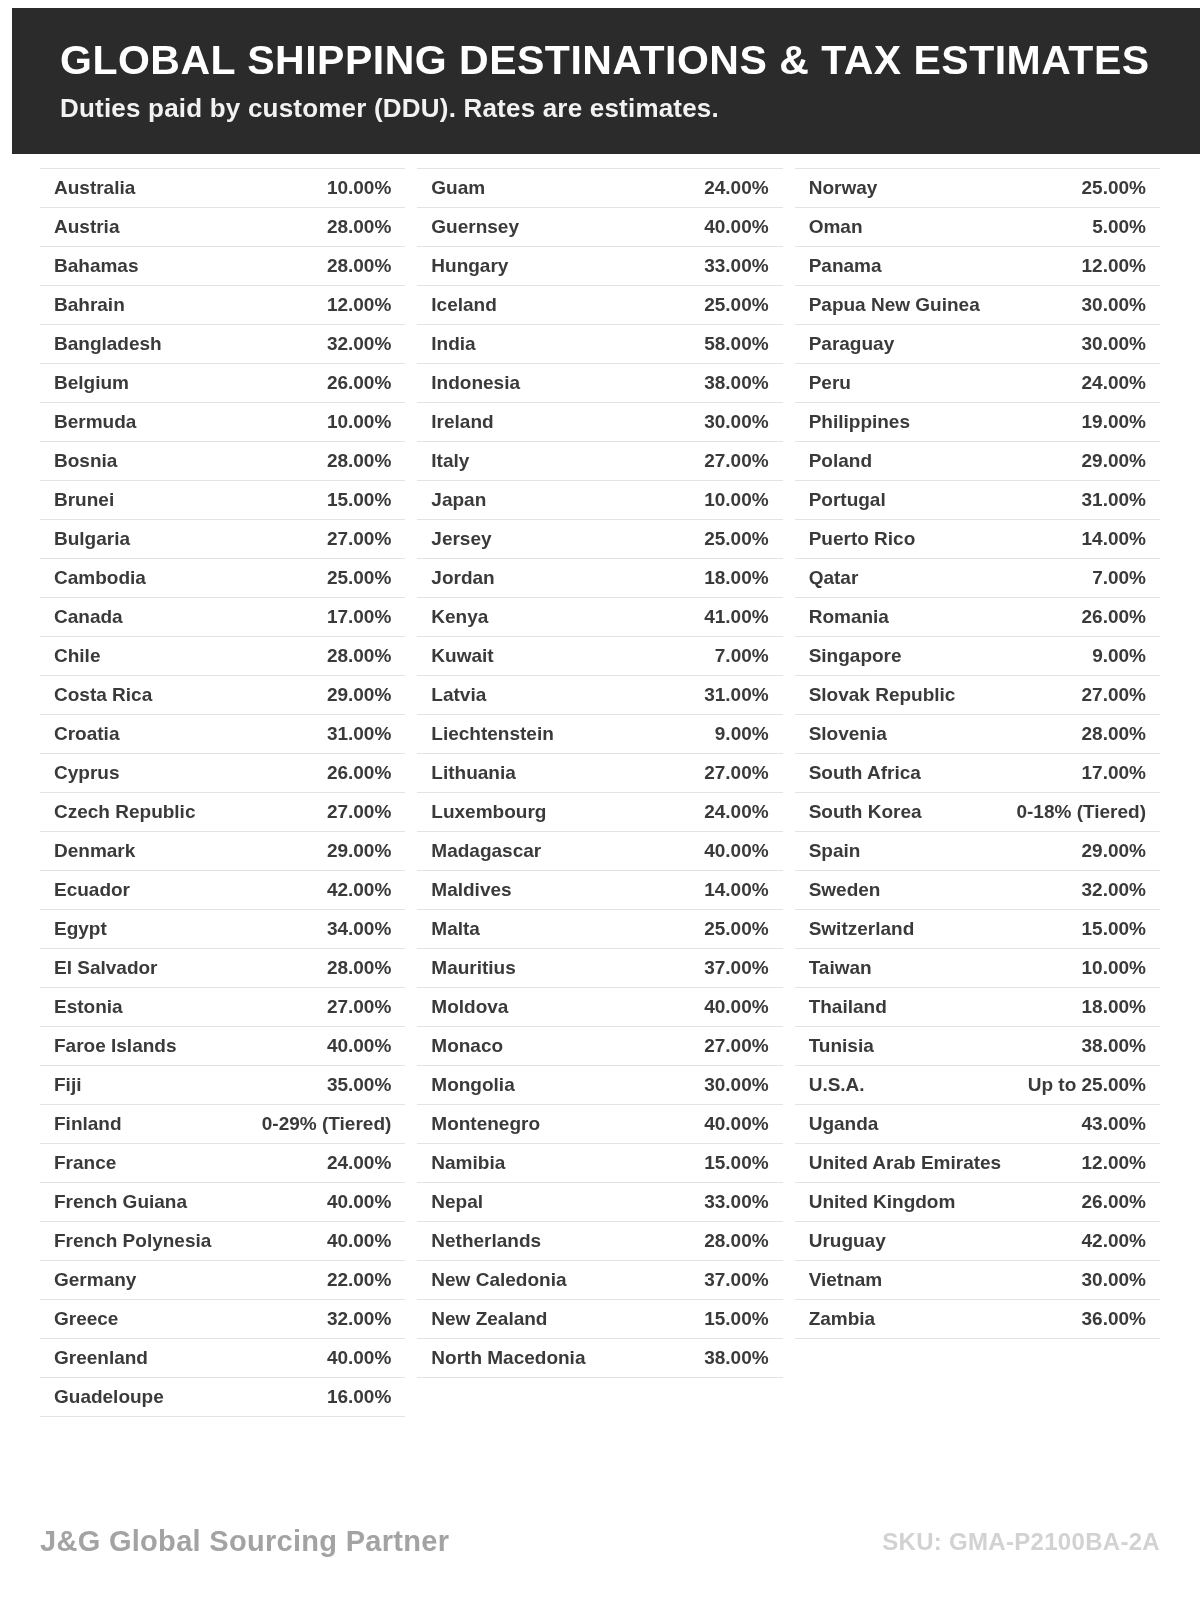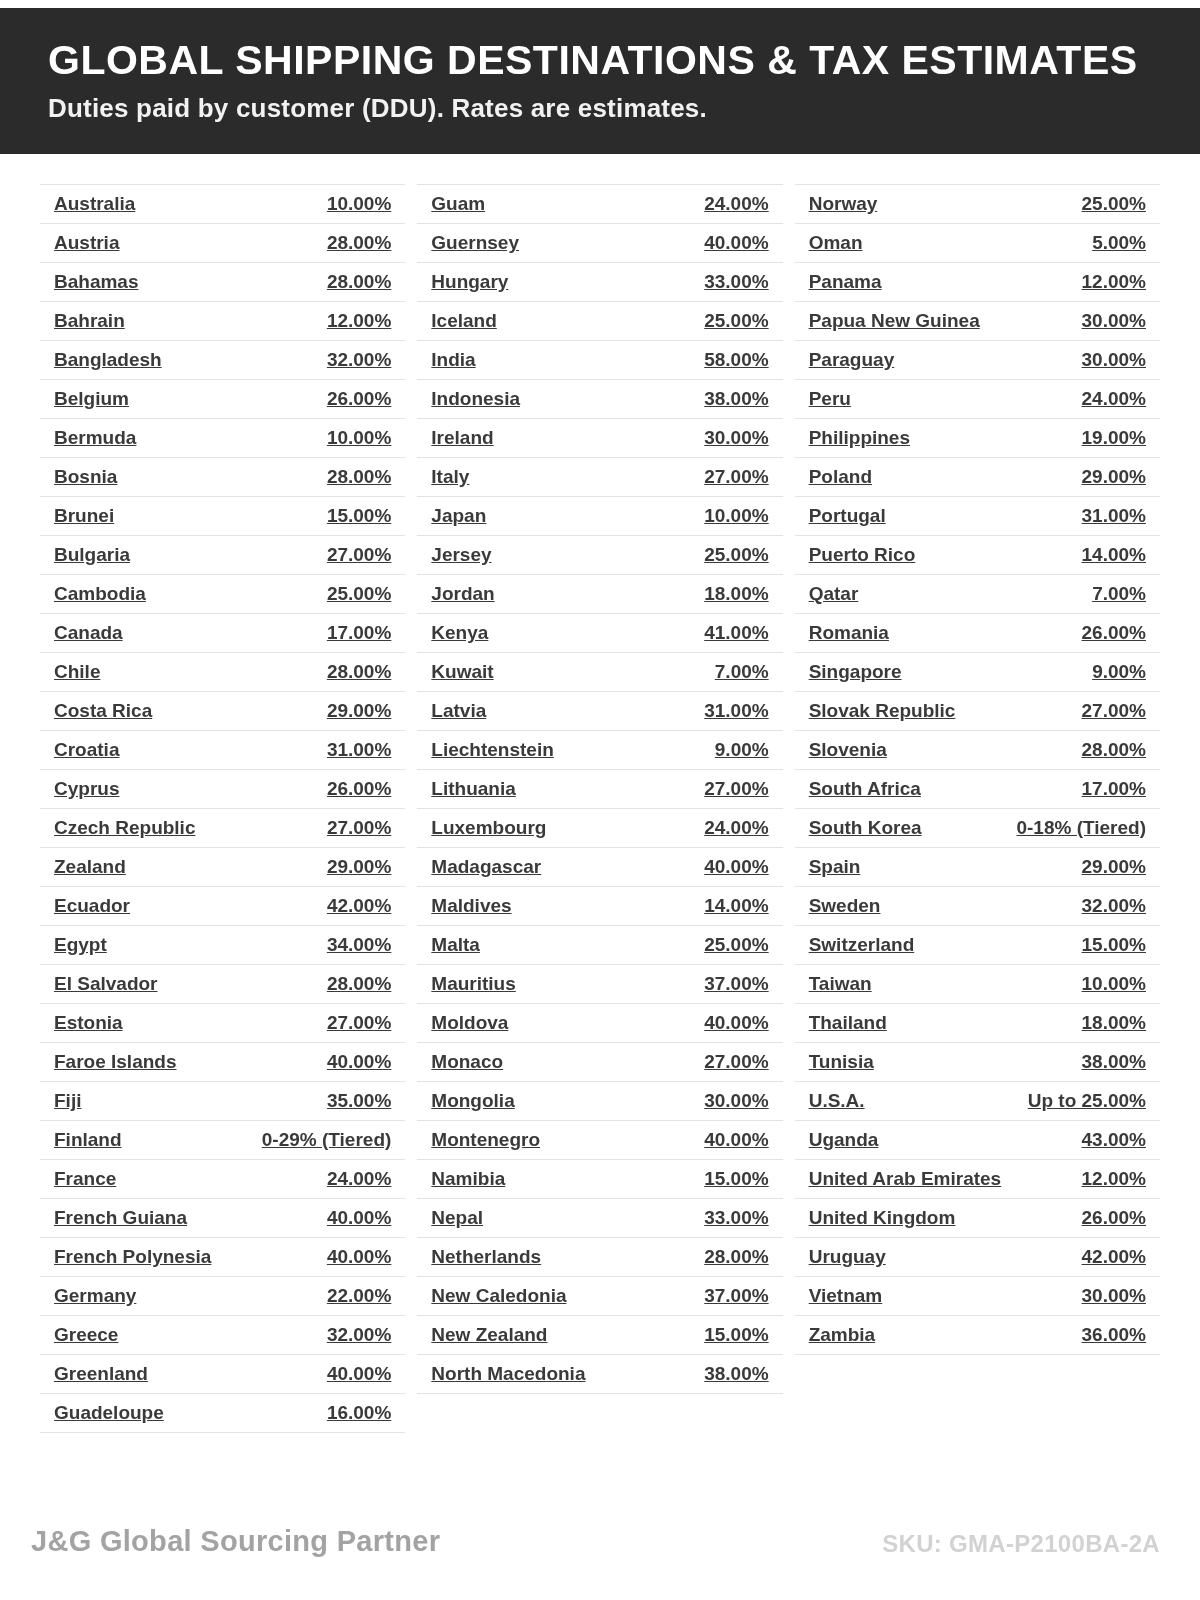--- a/index.html
+++ b/index.html
@@ -14,20 +14,21 @@
   .page {
     width: 1200px;
     min-height: 1600px;
     display: flex;
     flex-direction: column;
   }
   .header {
     background: #2b2b2b;
     margin-top: 8px;
     padding: 30px 48px 30px;
+    margin-left: 12px;
   }
   .header h1 {
     margin: 0 0 10px 0;
     color: #ffffff;
     font-size: 41px;
     line-height: 1.1;
     font-weight: 800;
     letter-spacing: 0.5px;
   }
   .header p {
@@ -36,22 +37,21 @@
     font-size: 26px;
     font-weight: 700;
     letter-spacing: 0.2px;
   }
   .columns {
     display: grid;
     grid-template-columns: repeat(3, 1fr);
     column-gap: 12px;
     align-items: start;
     padding: 0 40px;
-    margin-top: 30px;
-    text-decoration: underline;
+    margin-top: 14px;
   }
   .col {
     border-top: 1px solid #e3e3e3;
   }
   .row {
     display: flex;
     justify-content: space-between;
     align-items: baseline;
     padding: 8px 14px;
     border-bottom: 1px solid #e3e3e3;
@@ -67,22 +67,22 @@
   .rate {
     font-weight: 700;
     color: #3a3a3a;
     white-space: nowrap;
     text-align: right;
   }
   .footer {
     margin-top: auto;
     display: flex;
     justify-content: space-between;
-    align-items: flex-end;
-    padding: 30px 40px 42px 31px;
+    align-items: center;
+    padding: 30px 40px 42px 40px;
   }
   .brand {
     font-size: 29px;
     font-weight: 700;
     color: #a3a3a3;
     letter-spacing: 0.3px;
   }
   .sku {
     font-size: 24px;
     font-weight: 700;
@@ -164,21 +164,21 @@
         </div>
         <div class="row">
           <span class="country">Cyprus</span>
           <span class="rate">26.00%</span>
         </div>
         <div class="row">
           <span class="country">Czech Republic</span>
           <span class="rate">27.00%</span>
         </div>
         <div class="row">
-          <span class="country">Zealand</span>
+          <span class="country">Denmark</span>
           <span class="rate">29.00%</span>
         </div>
         <div class="row">
           <span class="country">Ecuador</span>
           <span class="rate">42.00%</span>
         </div>
         <div class="row">
           <span class="country">Egypt</span>
           <span class="rate">34.00%</span>
         </div>

